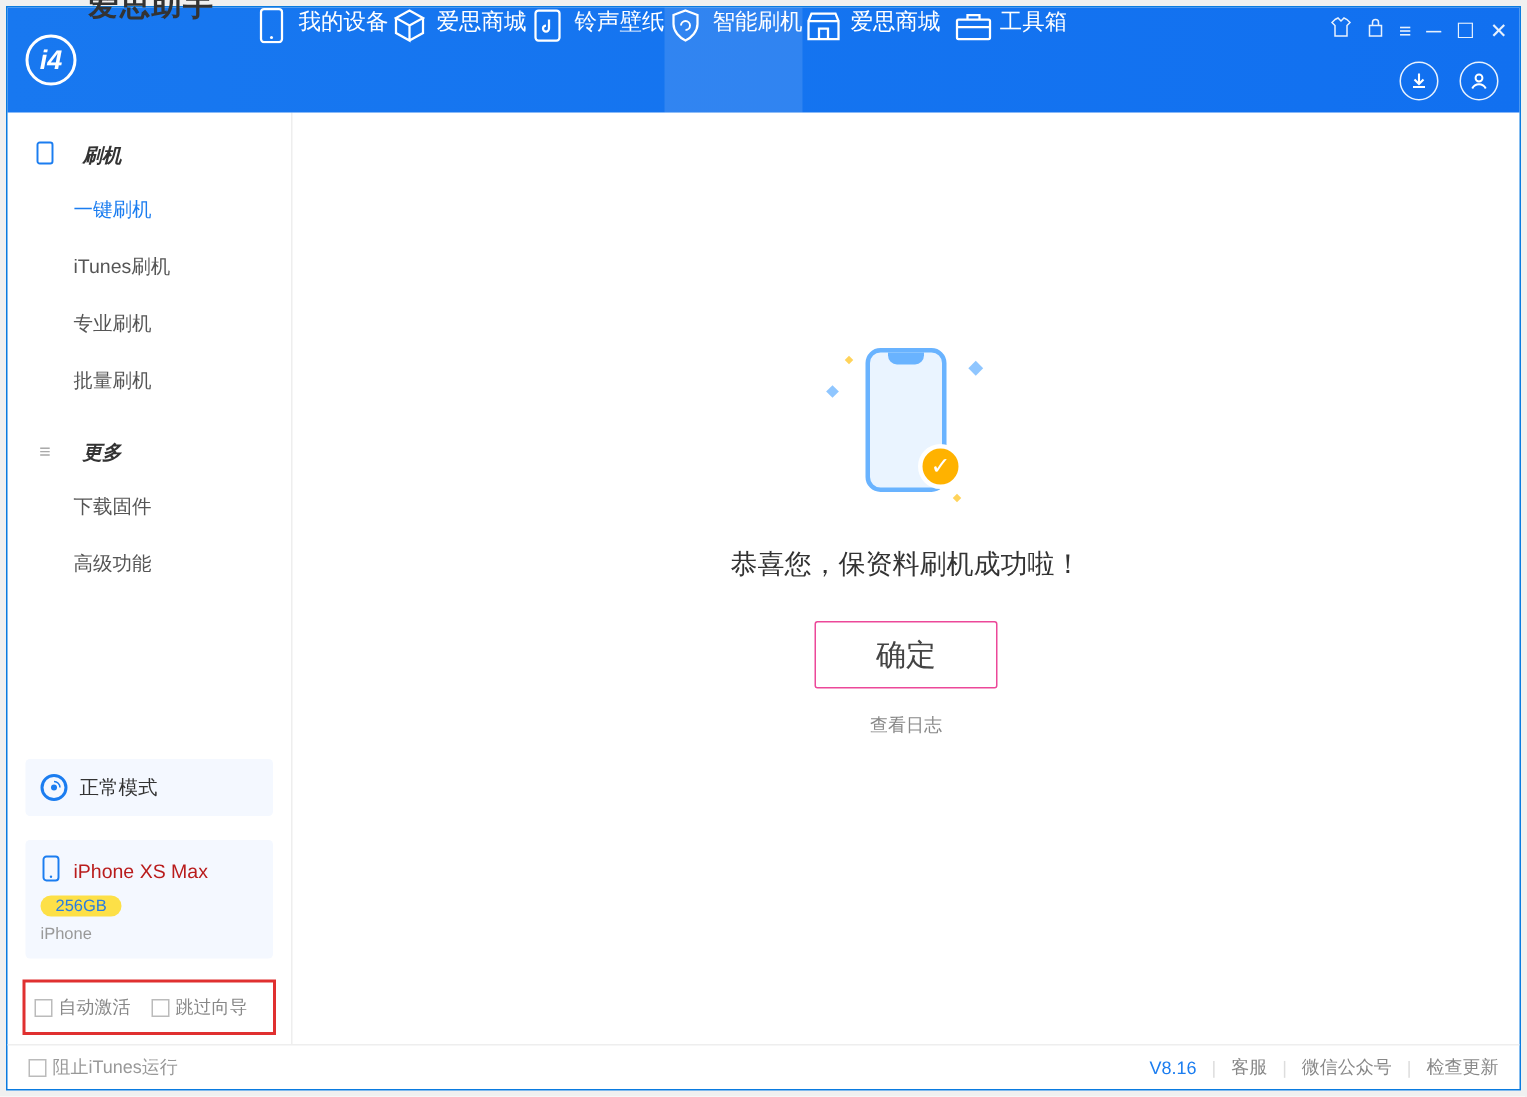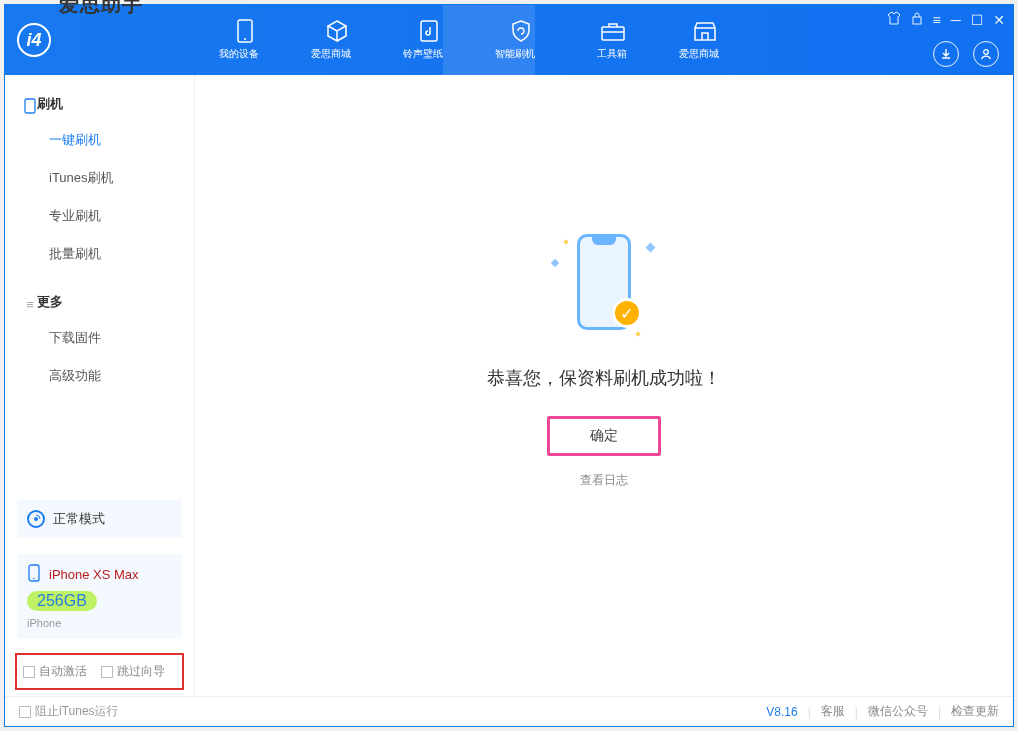--- a/index.html
+++ b/index.html
@@ -33,23 +33,23 @@
     .logo-badge {
       width: 34px; height: 34px; border: 2px solid #fff; border-radius: 50%;
       display: flex; align-items: center; justify-content: center;
       font-weight: bold; font-size: 18px; font-style: italic;
     }
     .logo-text { line-height: 1.1; }
     .logo-text .main { font-size: 20px; font-weight: bold; letter-spacing: 1px; }
     .logo-text .sub { font-size: 11px; opacity: .85; }
     .tabs { display: flex; margin-left: 24px; height: 100%; }
     .tab {
-      width: 92px; display: flex; flex-direction: column;
-      align-items: flex-end; justify-content: center; cursor: pointer;
-      font-size: 10px; gap: 4px;
+      width: 92px; display: flex; flex-direction: row;
+      align-items: flex-start; justify-content: center; cursor: pointer;
+      font-size: 15px; gap: 4px;
     }
     .tab.active { background: rgba(255,255,255,.12); }
     .tab-icon { width: 28px; height: 24px; display: flex; align-items: center; justify-content: center; }
     .titlebar-btns {
       position: absolute; top: 6px; right: 8px; display: flex; gap: 10px;
       font-size: 14px; align-items: center;
     }
     .titlebar-btns span { cursor: pointer; opacity: .9; }
     .header-right-icons {
       position: absolute; right: 14px; bottom: 8px; display: flex; gap: 14px;
@@ -59,42 +59,42 @@
       border-radius: 50%; display: flex; align-items: center; justify-content: center;
       cursor: pointer; font-size: 14px;
     }
     .body { flex: 1; display: flex; min-height: 0; }
     .sidebar {
       width: 190px; border-right: 1px solid #eee; display: flex; flex-direction: column;
       font-size: 13px; color: #444;
     }
     .side-section { padding-top: 12px; }
     .side-head {
-      display: flex; align-items: flex-end; gap: 0; padding: 8px 18px;
-      font-weight: bold; color: #333;
+      display: flex; align-items: flex-start; gap: 18px; padding: 8px 18px;
+      font-weight: bold; color: #333; font-style: italic;
     }
     .side-head-icon { width: 14px; height: 14px; display: inline-flex; align-items: center; justify-content: center; color: #888; }
     .side-item {
       padding: 10px 0 10px 44px; cursor: pointer; color: #555;
     }
     .side-item.active { color: #1b7df0; }
     .side-spacer { flex: 1; }
     .status-card, .device-card {
       margin: 8px 12px; padding: 10px 10px; border-radius: 3px; background: #f4f8ff;
       display: flex; flex-direction: column; gap: 4px; color: #333; justify-content: center;
     }
     .status-row { display: flex; align-items: center; gap: 8px; font-size: 13px; }
     .status-dot {
       width: 18px; height: 18px; border-radius: 50%; border: 2px solid #1b7df0;
       display: flex; align-items: center; justify-content: center;
     }
     .dev-name { font-weight: normal; color: #b91c1c; font-size: 13px; }
     .dev-badge {
-      display: inline-block; background: #bef264; color: #2a7de0; border-radius: 10px;
-      padding: 1px 10px; font-size: 16px; margin-top: 2px; width: fit-content;
+      display: inline-block; background: #fde047; color: #2a7de0; border-radius: 10px;
+      padding: 1px 10px; font-size: 11px; margin-top: 2px; width: fit-content;
     }
     .dev-sub { font-size: 11px; color: #999; margin-top: 2px; }
     .checkbox-row {
       border: 2px solid #e03030; margin: 6px 10px; padding: 8px 6px;
       display: flex; gap: 14px; align-items: flex-end; font-size: 12px; color: #888;
     }
     .chk { display: inline-flex; align-items: center; gap: 4px; cursor: pointer; }
     .chk-box { width: 12px; height: 12px; border: 1px solid #bbb; background: #fff; }
     .main {
       flex: 1; display: flex; flex-direction: column; align-items: center;
@@ -114,22 +114,22 @@
     }
     .check-badge {
       position: absolute; right: 22px; bottom: 14px;
       width: 30px; height: 30px; background: #ffb200; border-radius: 50%;
       display: flex; align-items: center; justify-content: center; color: #fff;
       font-size: 16px; border: 3px solid #fff;
     }
     .sparkle { position: absolute; background: #8fc6ff; transform: rotate(45deg); }
     .msg { font-size: 18px; color: #333; margin-bottom: 26px; }
     .ok-btn {
-      padding: 8px 40px; border: 3px solid #ec4899; background: #fff;
-      font-size: 14px; color: #444; cursor: pointer; border-radius: 2px;
+      padding: 8px 40px; border: 1px solid #ec4899; background: #fff;
+      font-size: 20px; color: #444; cursor: pointer; border-radius: 2px;
     }
     .log-link { margin-top: 16px; font-size: 12px; color: #888; cursor: pointer; }
     .footer {
       height: 30px; border-top: 1px solid #eee; display: flex; align-items: center;
       padding: 0 14px; font-size: 12px; color: #999; gap: 6px; justify-content: center;
     }
     .footer-left { display: flex; align-items: center; gap: 6px; }
     .footer-right { margin-left: auto; display: flex; align-items: center; gap: 10px; }
     .footer-link { color: #888; cursor: pointer; }
     .footer-sep { color: #ddd; }
@@ -181,33 +181,33 @@
           <svg width="24" height="24" viewBox="0 0 24 24">
               <path d="M12 2 L20 5 V11 C20 16 16 20 12 22 C8 20 4 16 4 11 V5 Z" fill="none" stroke="#fff" stroke-width="1.5"></path>
               <path d="M9 12 A3 3 0 1 1 12 15" fill="none" stroke="#fff" stroke-width="1.3"></path>
             </svg>
         </span>
         <span>智能刷机</span>
       </div>
       <div class="tab">
         <span class="tab-icon">
           <svg width="26" height="22" viewBox="0 0 26 22">
+              <path d="M3 8 L5 3 H21 L23 8 M3 8 H23 V20 H3 Z M10 20 V13 H16 V20" fill="none" stroke="#fff" stroke-width="1.5"></path>
+            </svg>
+        </span>
+        <span>爱思商城</span>
+      </div>
+      <div class="tab">
+        <span class="tab-icon">
+          <svg width="26" height="22" viewBox="0 0 26 22">
               <rect x="2" y="7" width="22" height="13" rx="1" fill="none" stroke="#fff" stroke-width="1.5"></rect>
               <path d="M9 7 V4 H17 V7 M2 12 H24" fill="none" stroke="#fff" stroke-width="1.5"></path>
             </svg>
         </span>
         <span>工具箱</span>
-      </div>
-      <div class="tab">
-        <span class="tab-icon">
-          <svg width="26" height="22" viewBox="0 0 26 22">
-              <path d="M3 8 L5 3 H21 L23 8 M3 8 H23 V20 H3 Z M10 20 V13 H16 V20" fill="none" stroke="#fff" stroke-width="1.5"></path>
-            </svg>
-        </span>
-        <span>爱思商城</span>
       </div>
     </div>
 
     <div class="titlebar-btns">
       <span>
         <svg width="14" height="14" viewBox="0 0 14 14">
             <path d="M3 2 L5 1 L7 3 L9 1 L11 2 L13 4 L11 6 V13 H3 V6 L1 4 Z" fill="none" stroke="#fff" stroke-width="1"></path>
           </svg>
       </span>
       <span>

